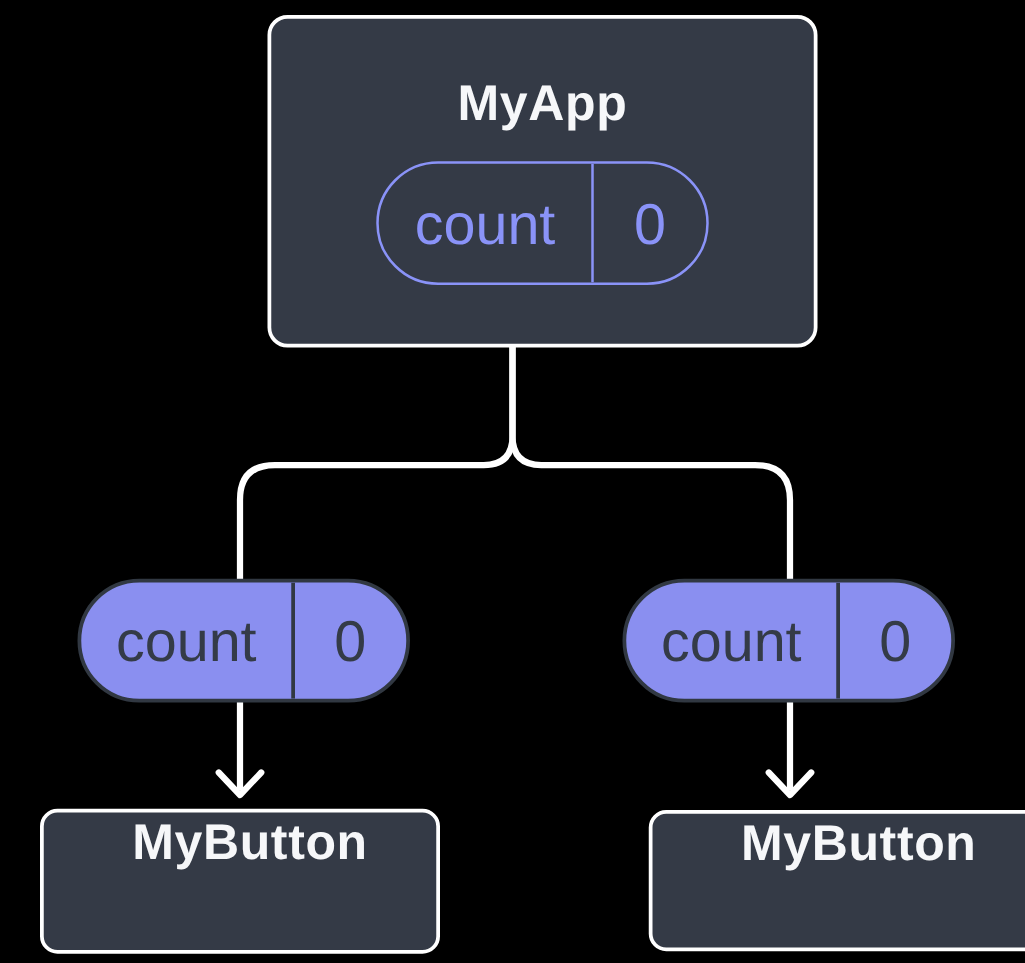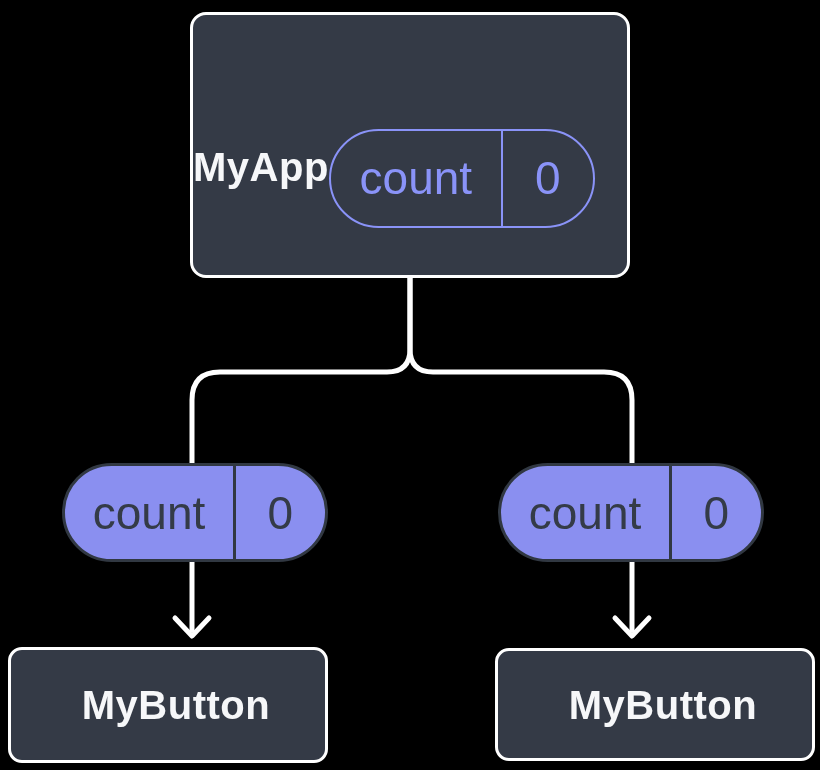--- a/index.html
+++ b/index.html
@@ -37,22 +37,23 @@
   .connector-layer .arrow-head {
     stroke-linecap: round;
     stroke-linejoin: round;
   }
   .card {
     position: absolute;
     background: var(--card-bg);
     border: 3px solid var(--card-border);
     border-radius: 16px;
     display: flex;
-    flex-direction: row;
+    flex-direction: column;
     align-items: center;
+    margin-left: 24px;
   }
   .card.root-card {
     left: 190px; top: 12px;
     width: 440px; height: 266px;
     padding-top: 44px;
   }
   .card-title {
     color: var(--text-light);
     font-size: 40px;
     font-weight: 700;
@@ -95,21 +96,21 @@
   }
   .pill-filled .pill-label-section { width: 168px; }
   .pill-filled .pill-divider { width: 2.5px; background: var(--pill-dark-border); }
   .pill-filled.left-pill { left: 62px; }
   .pill-filled.right-pill { left: 498px; }
   .pill-text {
     font-size: 46px;
     line-height: 1;
   }
   .card.child-card {
-    justify-content: center;
+    justify-content: flex-start;
     border-radius: 14px;
     width: 320px; height: 116px; padding-left: 16px;
   }
   .card.child-card.left-card { left: 8px; top: 647px; }
   .card.child-card.right-card { left: 495px; top: 648px; height: 113px; }
 </style>
 </head>
 <body>
 
 <div class="canvas">

